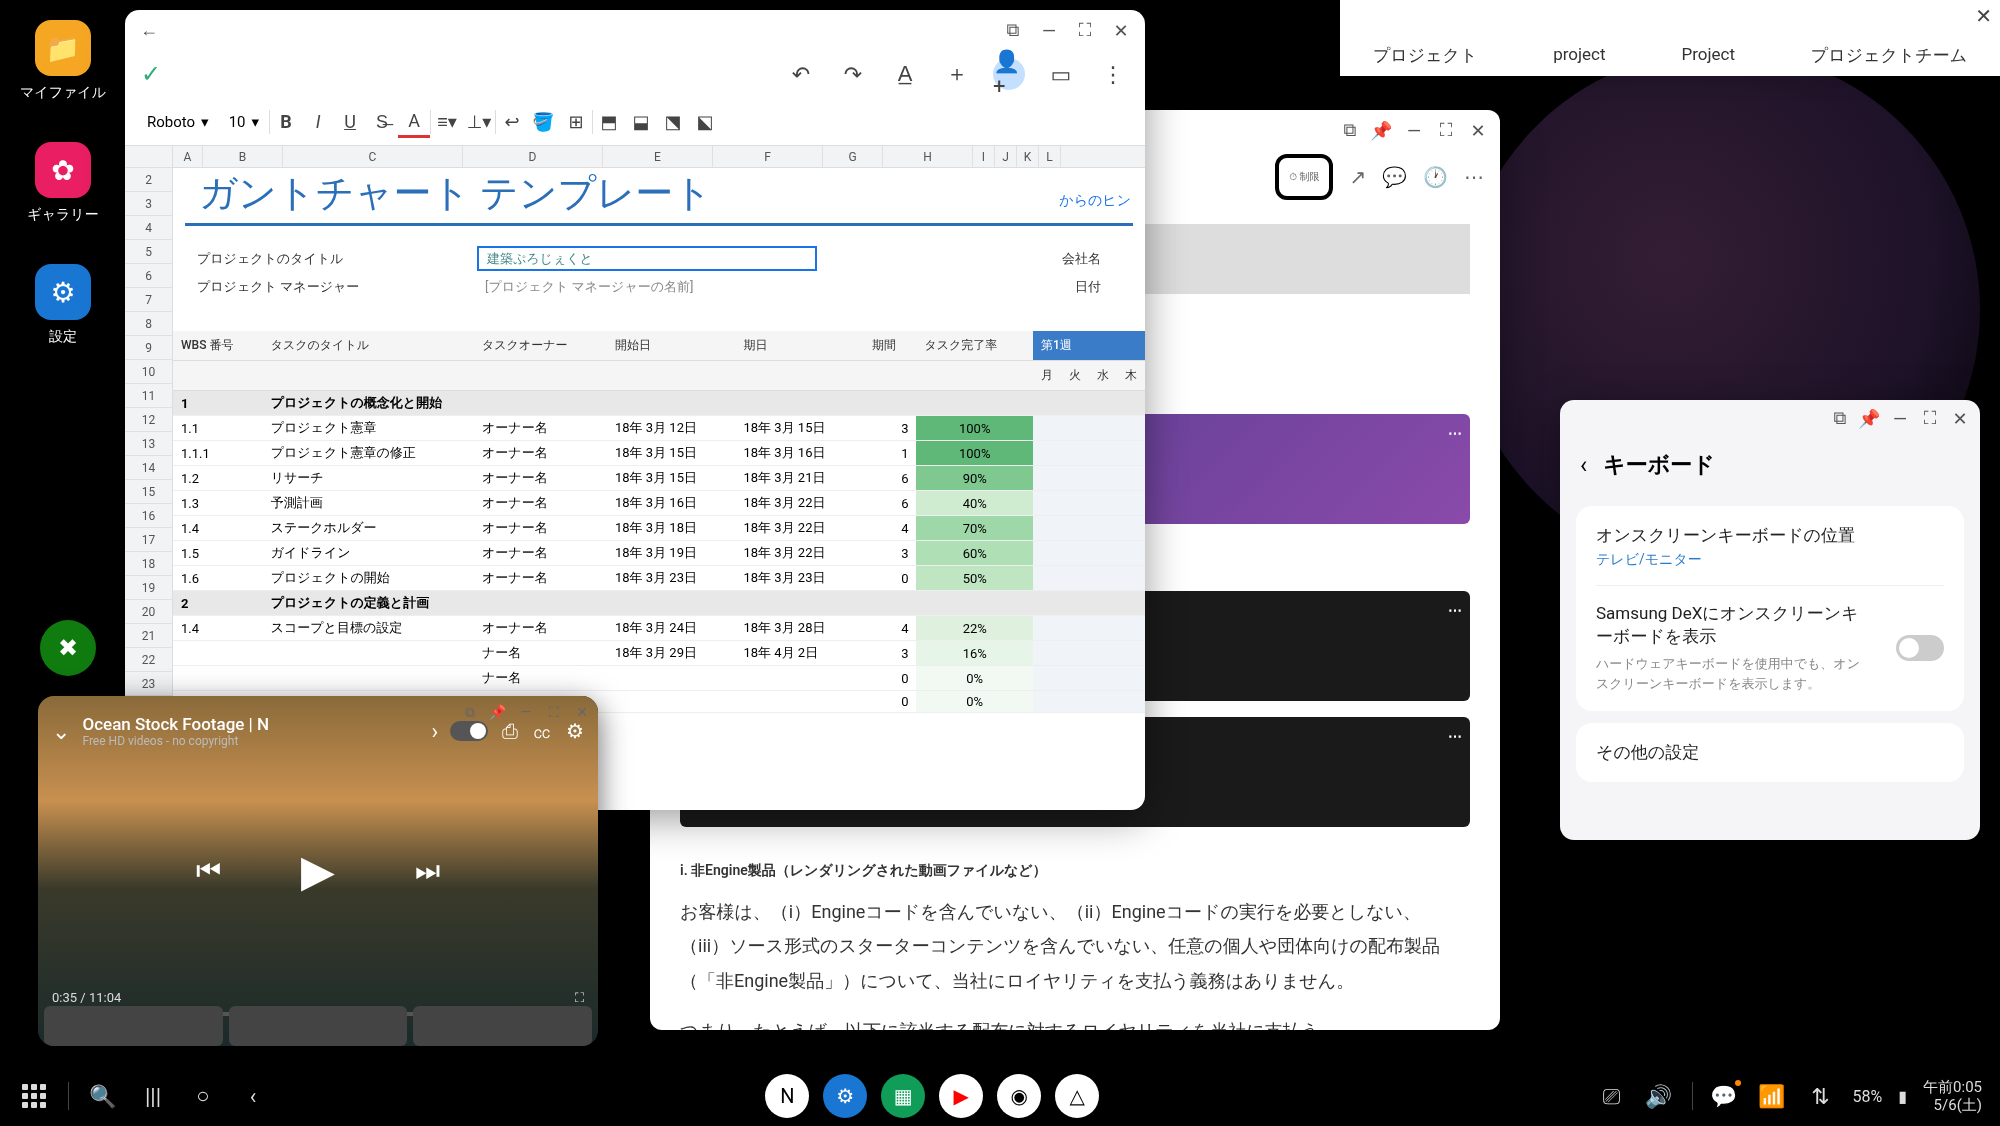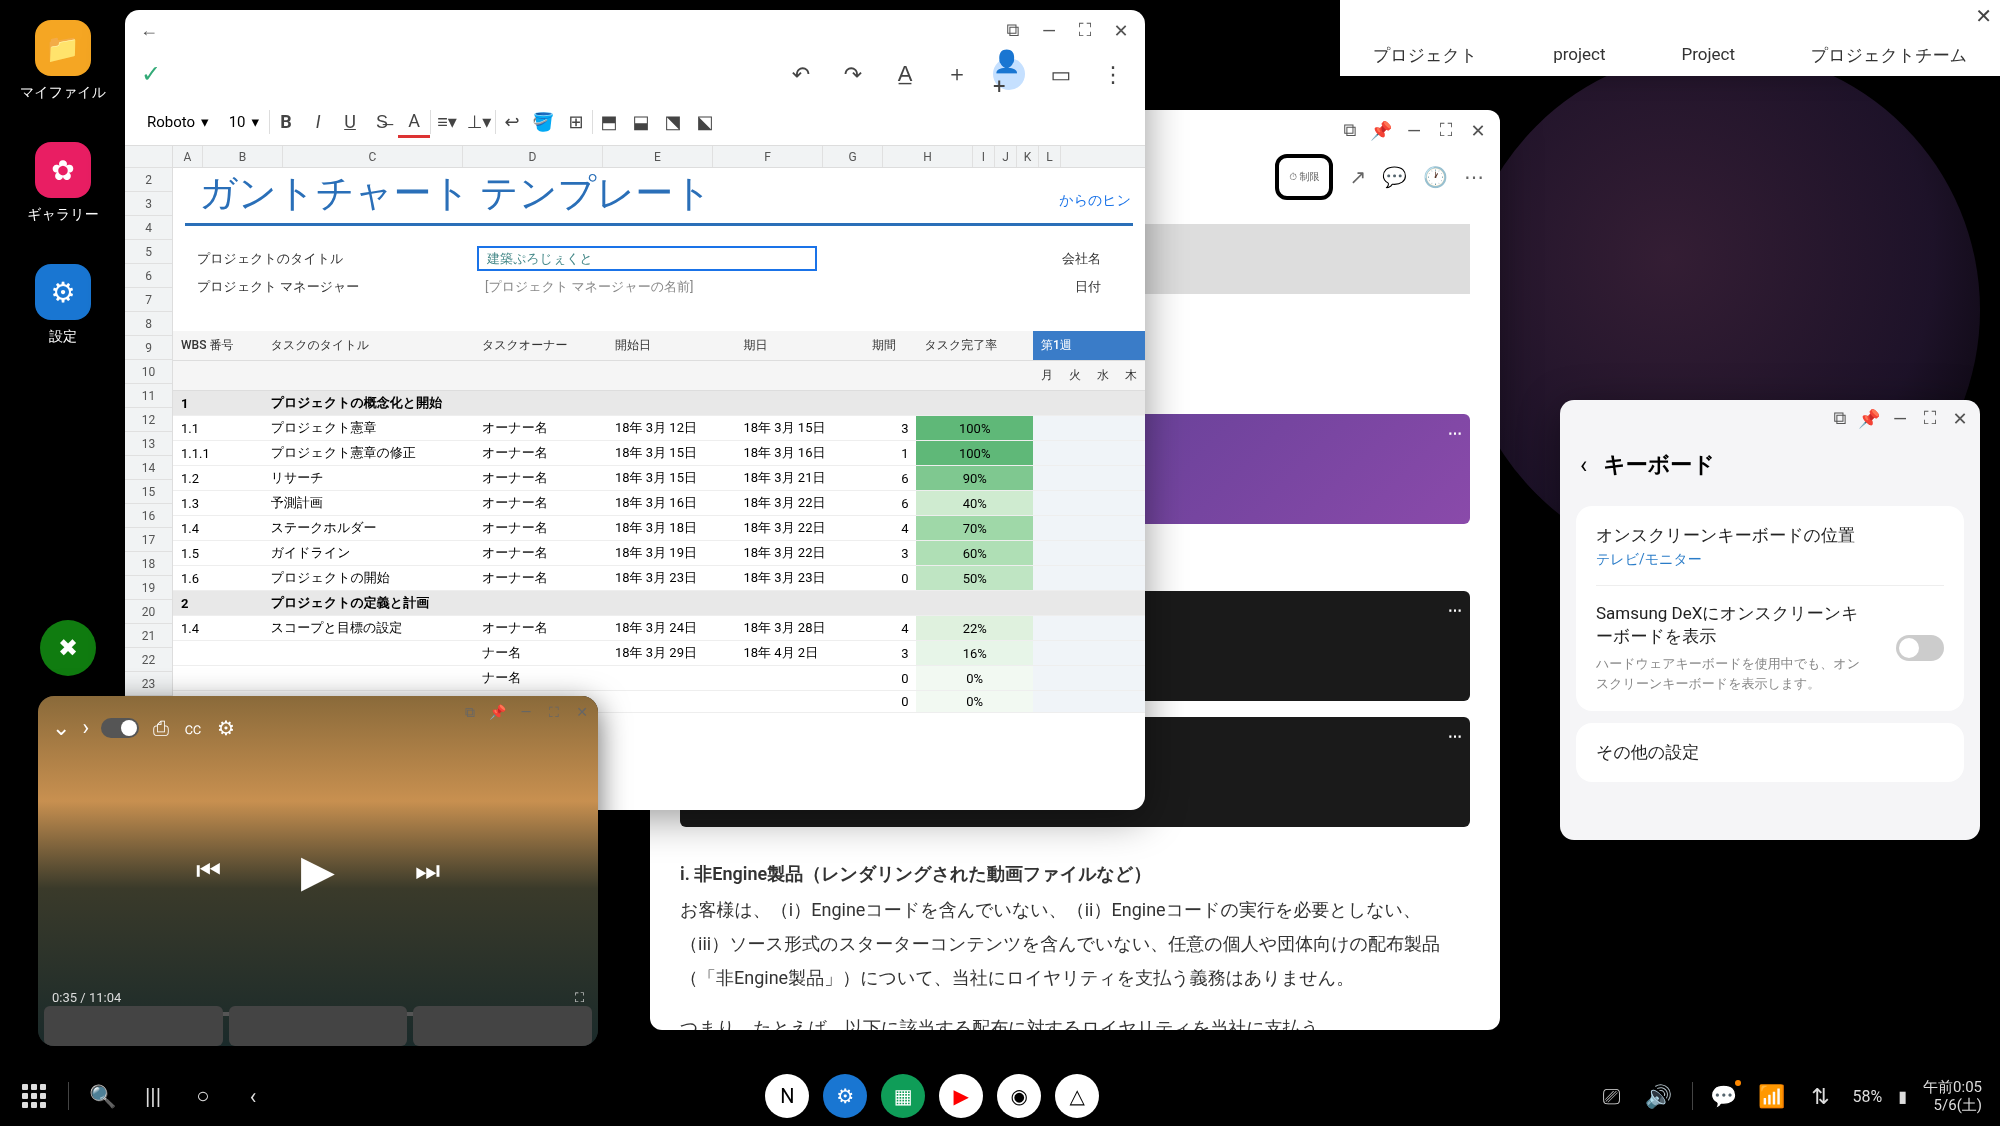--- a/index.html
+++ b/index.html
@@ -94,21 +94,21 @@
 .notion-win { position: absolute; left: 650px; top: 110px; width: 850px; height: 920px; background: #fff; border-radius: 12px; box-shadow: 0 8px 40px rgba(0,0,0,0.4); overflow: hidden; }
 .notion-titlebar { height: 40px; display: flex; align-items: center; justify-content: flex-end; padding: 0 10px; gap: 8px; }
 .notion-header { display: flex; align-items: center; justify-content: flex-end; gap: 16px; padding: 4px 16px; }
 .notion-header .ic { color: #666; cursor: pointer; font-size: 20px; }
 .notion-body { padding: 20px 30px; font-size: 18px; line-height: 1.9; color: #333; }
 .notion-body p { margin-bottom: 16px; }
 .notion-img-row { display: flex; gap: 12px; margin: 16px 0; }
 .notion-img { flex: 1; height: 110px; background: linear-gradient(135deg, #4a3a8a, #8a4aaa); border-radius: 6px; display: flex; align-items: center; justify-content: center; color: #fff; font-size: 14px; font-weight: bold; position:relative;}
 .notion-img.dark { background: #1a1a1a; }
 .notion-img .menu { position: absolute; top: 6px; right: 8px; color: #fff; }
-.notion-heading { font-size: 18px; font-weight: 600; margin-top: 30px; margin-bottom: 2px; }
+.notion-heading { font-size: 14px; font-weight: 600; margin-top: 30px; margin-bottom: 12px; }
 
 
 .settings-win { position: absolute; right: 20px; top: 400px; width: 420px; height: 440px; background: #f5f5f7; border-radius: 14px; box-shadow: 0 8px 40px rgba(0,0,0,0.4); overflow: hidden; }
 .settings-titlebar { height: 36px; display: flex; align-items: center; justify-content: flex-end; padding: 0 8px; gap: 6px; }
 .settings-header { display: flex; align-items: center; gap: 16px; padding: 14px 20px; }
 .settings-header .back { font-size: 24px; cursor: pointer; }
 .settings-header .title { font-size: 22px; font-weight: 600; }
 .settings-card { background: #fff; margin: 12px 16px; border-radius: 16px; padding: 18px 20px; }
 .settings-item-title { font-size: 17px; color: #222; }
 .settings-item-val { font-size: 14px; color: #2a7cc8; margin-top: 4px; }
@@ -491,20 +491,24 @@
   <div class="video-canvas"></div>
   <div class="video-titlebar">
     <span class="win-btn">⧉</span>
     <span class="win-btn">📌</span>
     <span class="win-btn">—</span>
     <span class="win-btn">⛶</span>
     <span class="win-btn">✕</span>
   </div>
   <div class="video-header">
     <span class="chev">⌄</span>
+    <div class="video-title-block">
+      <div class="video-title">Ocean Stock Footage | N</div>
+      <div class="video-sub">Free HD videos - no copyright</div>
+    </div>
     <span class="chev">›</span>
     <div class="video-hdr-icons">
       <div class="toggle"></div>
       <span class="ic">⎙</span>
       <span class="ic">㏄</span>
       <span class="ic">⚙</span>
     </div>
   </div>
   <div class="video-controls">
     <span class="ctl">⏮</span>

